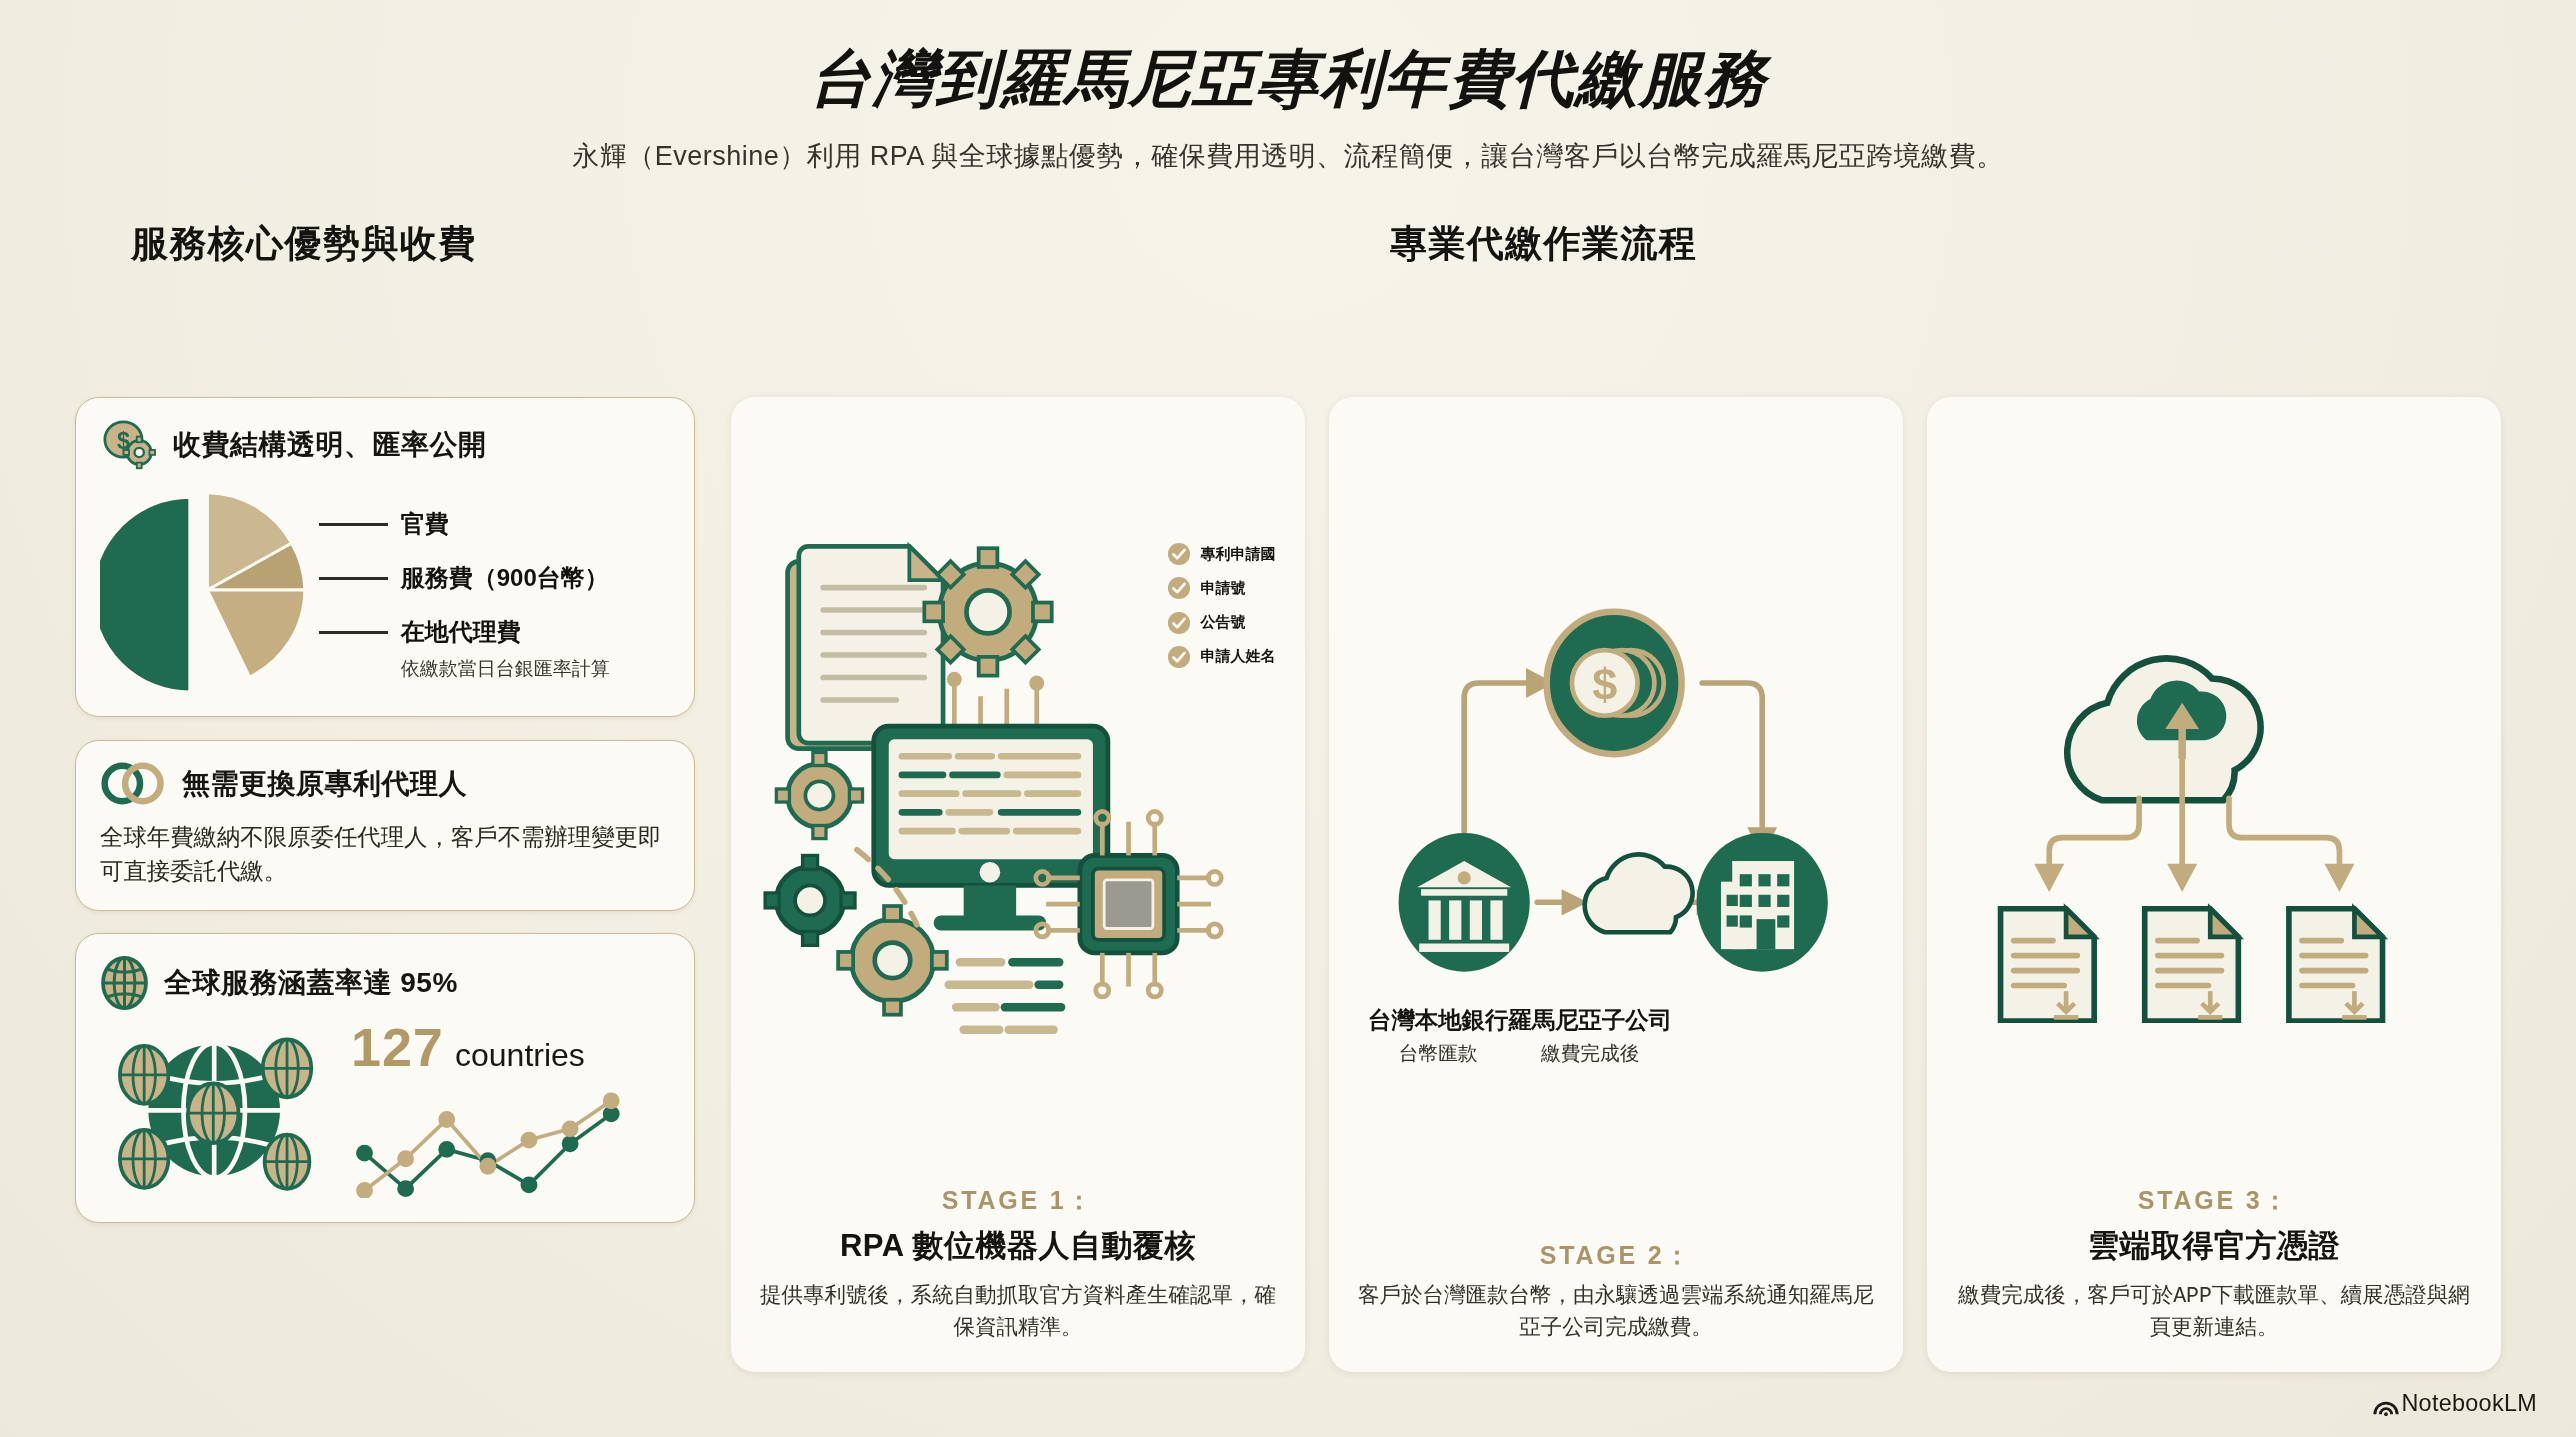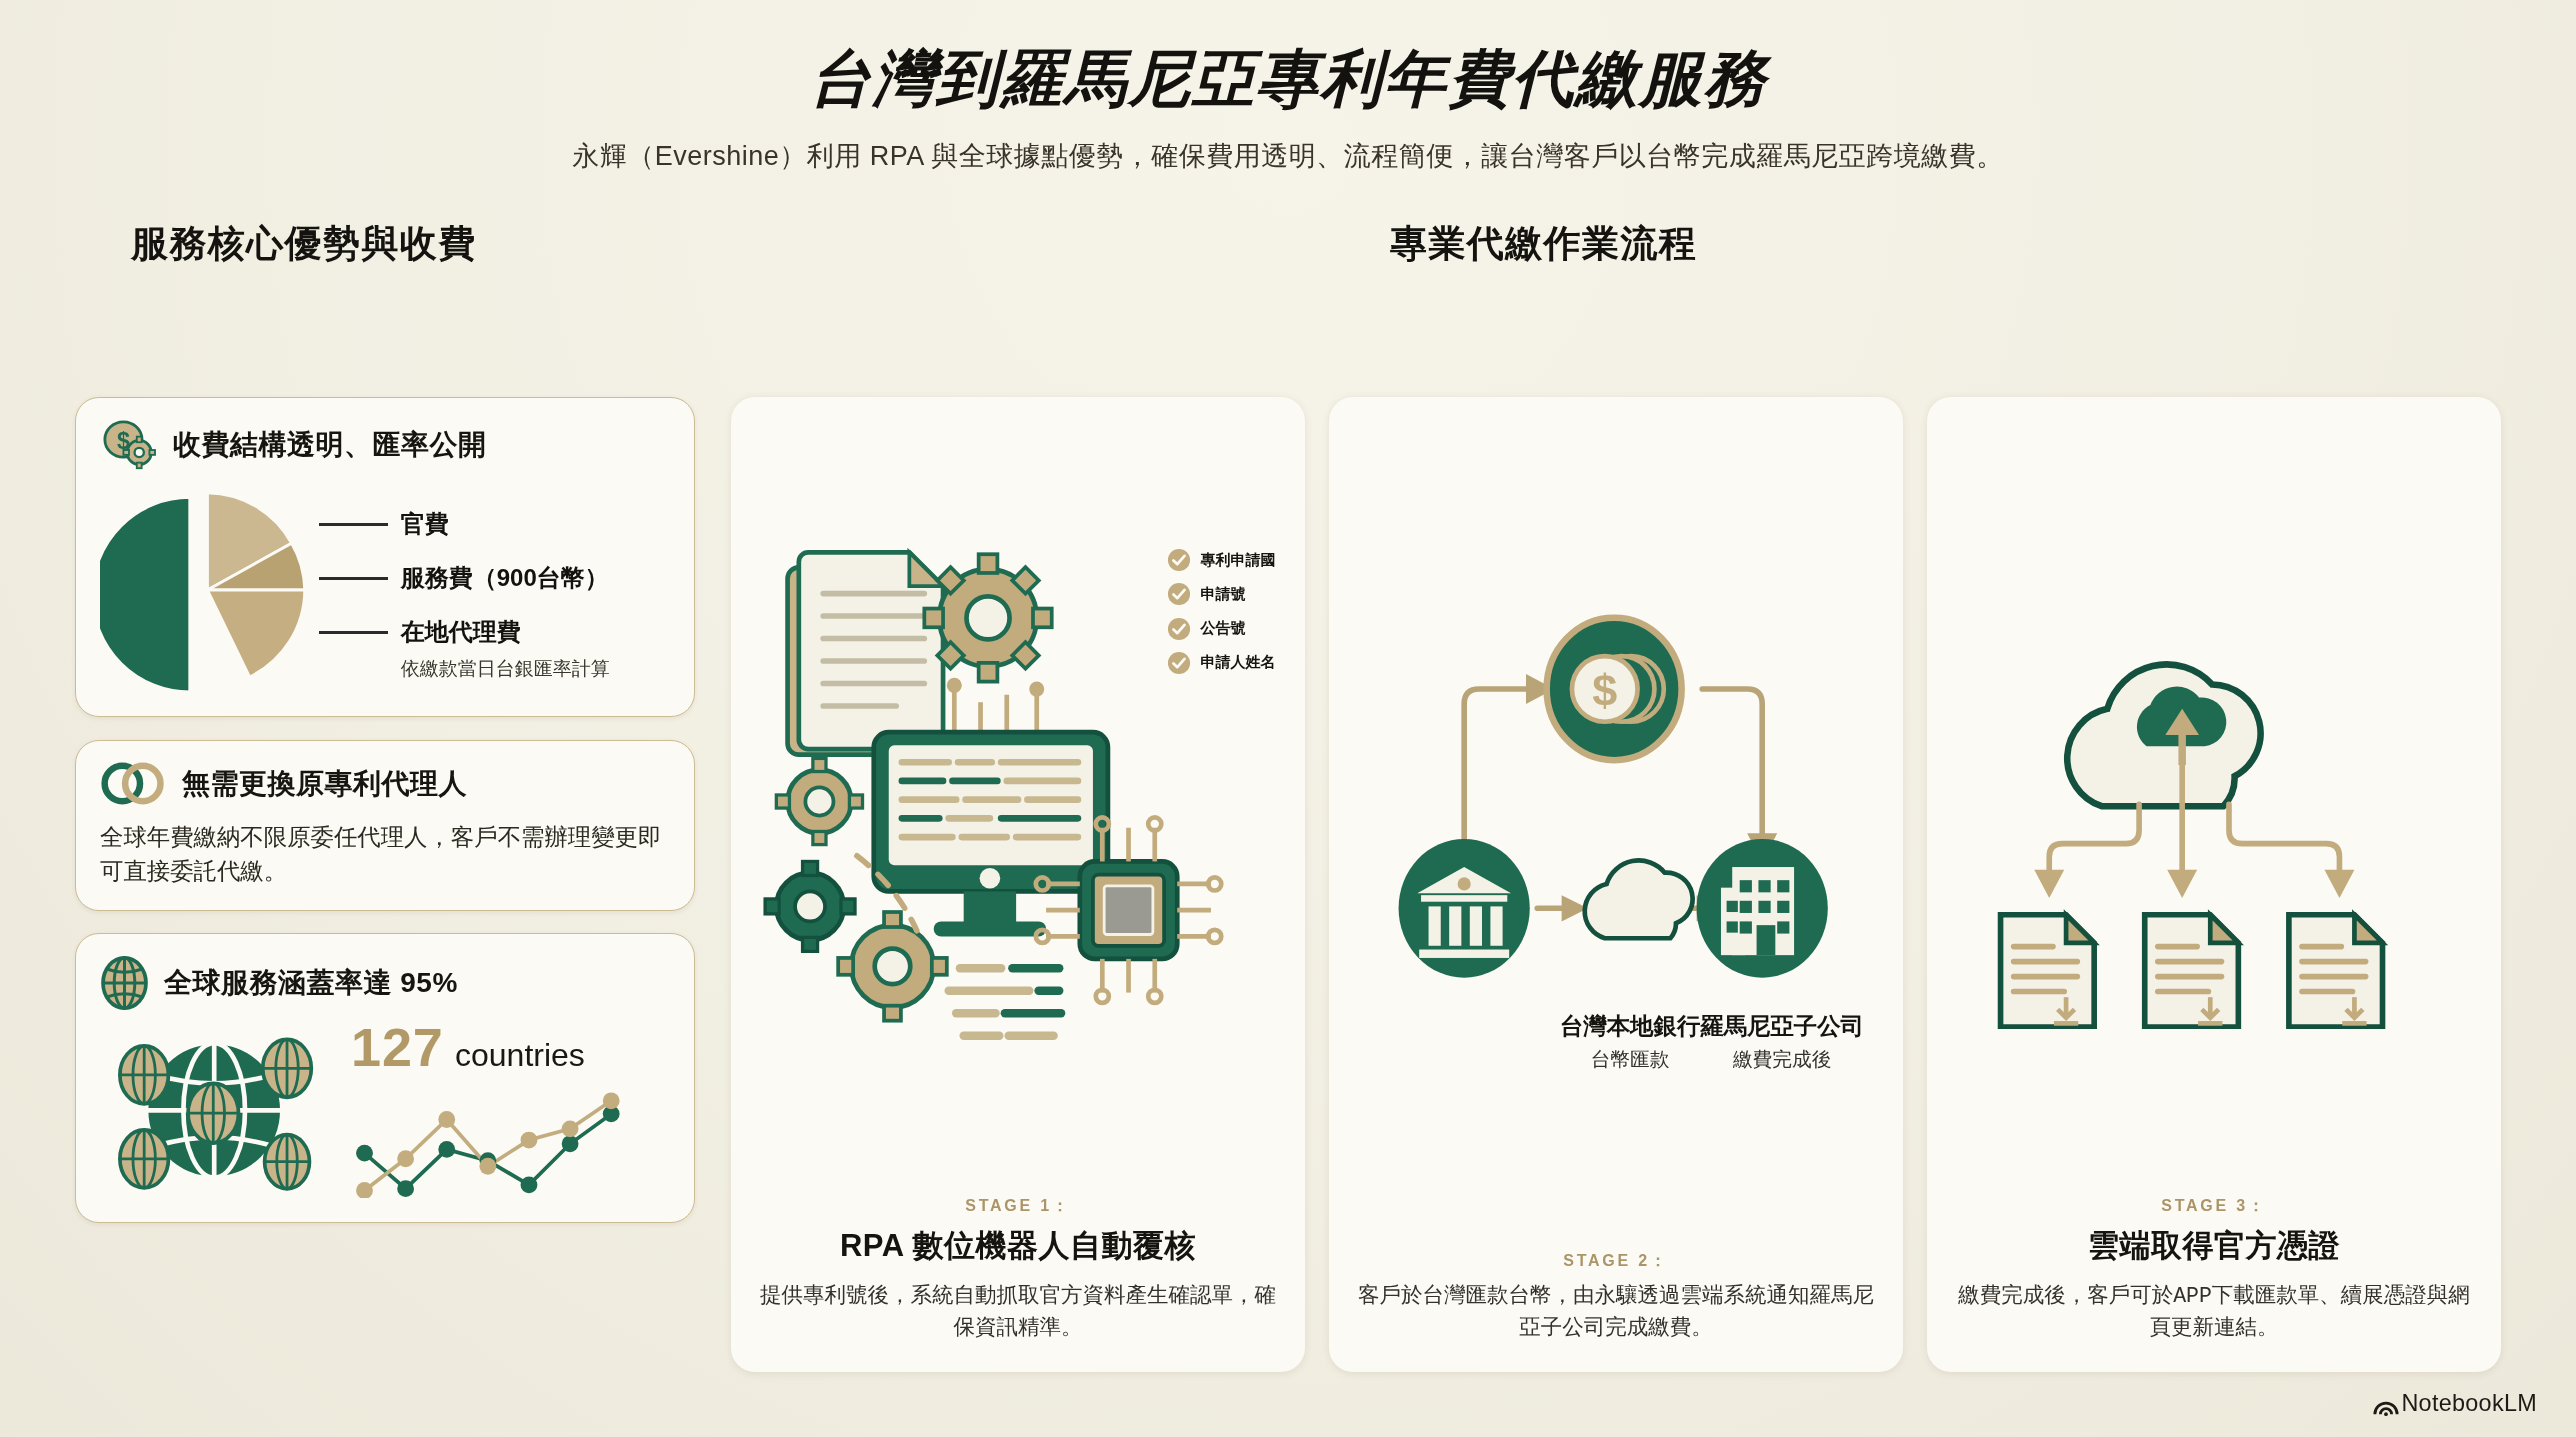--- a/index.html
+++ b/index.html
@@ -80,21 +80,21 @@
     flex: 1; background: #fbfaf5;
     border-radius: 24px;
     box-shadow: 0 1.9px 7.5px rgba(120,105,70,.13);
     display: flex; flex-direction: column;
     align-items: center;
     padding: 24px 24px 28px;
     height: 975px;
   }
   .stage-art { flex: 1; display: flex; align-items: center; justify-content: center; width: 100%; }
   .stage-label {
-    font-size: 16px; font-weight: 700; color: #ab9568;
+    font-size: 25px; font-weight: 700; color: #ab9568;
     letter-spacing: 2.8px; margin-bottom: 7.5px;
   }
   .stage-title {
     font-size: 31px; font-weight: 700; color: #16140f;
     text-align: center; letter-spacing: 0.5px; margin-bottom: 13px;
   }
   .stage-desc {
     font-size: 21.5px; color: #35312a; line-height: 1.5; text-align: center; font-family: Liberation Mono, monospace;
   }
 
@@ -537,21 +537,21 @@
                   <rect x="432" y="322" width="13" height="13"></rect>
                 <rect x="452" y="322" width="13" height="13"></rect>
                 <rect x="398" y="322" width="12" height="12"></rect>
                   <rect x="398" y="344" width="12" height="12"></rect>
                 <rect x="412" y="344" width="13" height="13"></rect>
                   <rect x="452" y="344" width="13" height="13"></rect>
                 <rect x="430" y="348" width="20" height="32"></rect>
               </g>
             </g>
           </svg>
-          <div style="display:flex;justify-content:flex-end;padding:5.6px 15px 0;">
+          <div style="display:flex;justify-content:flex-start;padding:5.6px 15px 0;">
             <div>
               <div class="node-label">台灣本地銀行</div>
               <div class="node-sub">台幣匯款</div>
             </div>
             <div>
               <div class="node-label">羅馬尼亞子公司</div>
               <div class="node-sub">繳費完成後</div>
             </div>
           </div>
         </div>

